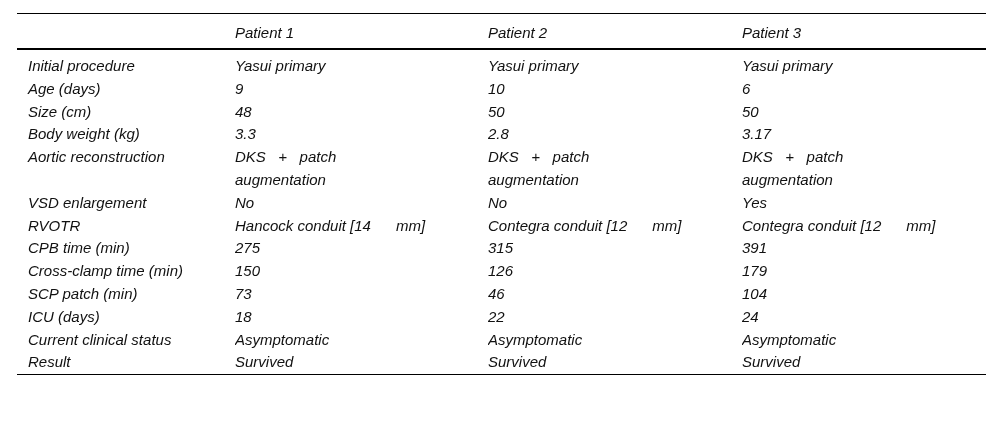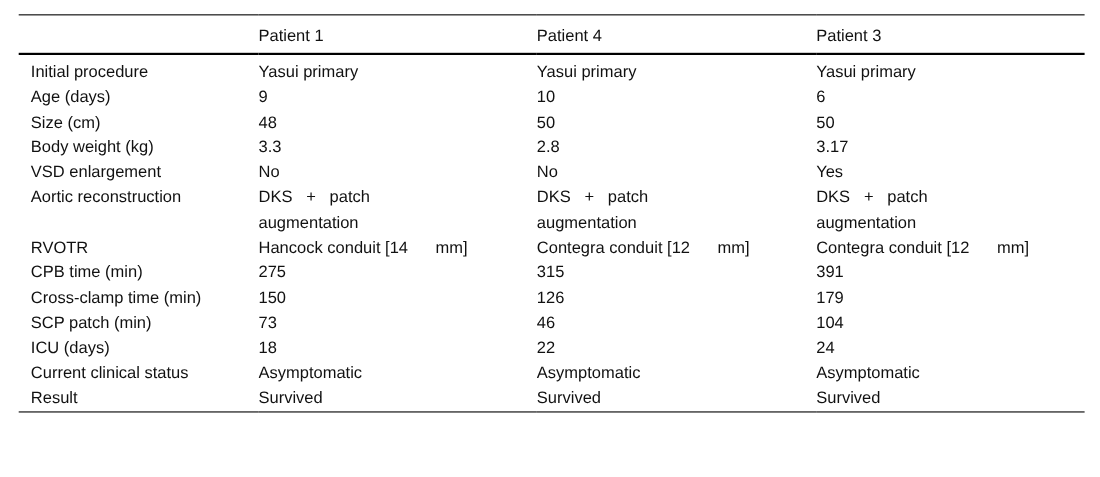--- a/index.html
+++ b/index.html
@@ -21,20 +21,21 @@
     top: 13px;
     width: 969px;
   }
   table.ptable {
     width: 100%;
     table-layout: fixed;
     border-collapse: collapse;
     border-top: 1.5px solid #000000;
     border-bottom: 1.5px solid #000000;
     font-size: 15px;
+    font-style: italic;
   }
   table.ptable col.c-label { width: 218px; }
   table.ptable col.c-p1    { width: 253px; }
   table.ptable col.c-p2    { width: 254px; }
   table.ptable col.c-p3    { width: 244px; }
   table.ptable thead th {
     font-weight: normal;
     text-align: left;
     vertical-align: middle;
     height: 31px;
@@ -62,21 +63,21 @@
     <colgroup>
       <col class="c-label">
         <col class="c-p1">
         <col class="c-p2">
         <col class="c-p3">
     </colgroup>
     <thead>
       <tr>
         <th class="corner"></th>
         <th>Patient 1</th>
-        <th>Patient 4</th>
+        <th>Patient 2</th>
         <th>Patient 3</th>
       </tr>
     </thead>
     <tbody>
       <tr>
         <td class="label">Initial procedure</td>
         <td>Yasui primary</td>
         <td>Yasui primary</td>
         <td>Yasui primary</td>
       </tr>
@@ -92,33 +93,33 @@
         <td>50</td>
         <td>50</td>
       </tr>
       <tr>
         <td class="label">Body weight (kg)</td>
         <td>3.3</td>
         <td>2.8</td>
         <td>3.17</td>
       </tr>
       <tr>
-        <td class="label">VSD enlargement</td>
-        <td>No</td>
-        <td>No</td>
-        <td>Yes</td>
-      </tr>
-      <tr>
         <td class="label">Aortic reconstruction</td>
         <td>DKS   +   patch
 augmentation</td>
         <td>DKS   +   patch
 augmentation</td>
         <td>DKS   +   patch
 augmentation</td>
+      </tr>
+      <tr>
+        <td class="label">VSD enlargement</td>
+        <td>No</td>
+        <td>No</td>
+        <td>Yes</td>
       </tr>
       <tr>
         <td class="label">RVOTR</td>
         <td>Hancock conduit [14      mm]</td>
         <td>Contegra conduit [12      mm]</td>
         <td>Contegra conduit [12      mm]</td>
       </tr>
       <tr>
         <td class="label">CPB time (min)</td>
         <td>275</td>

